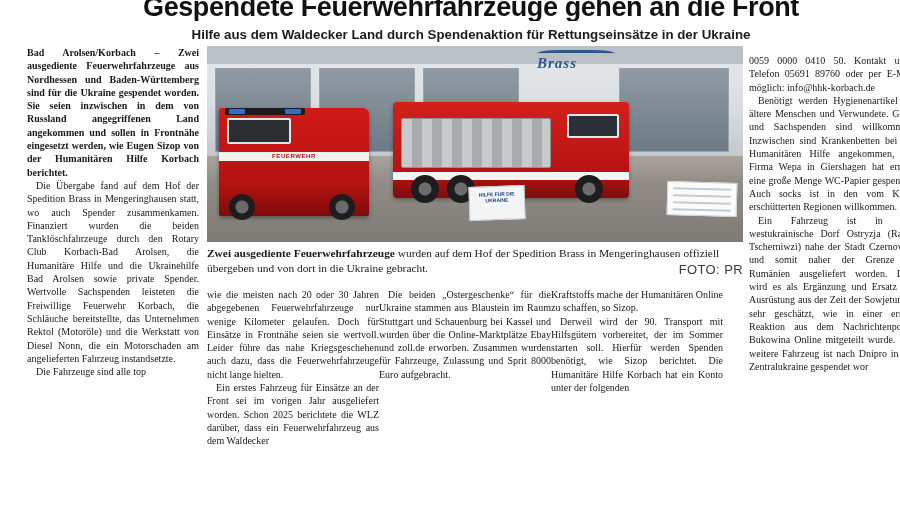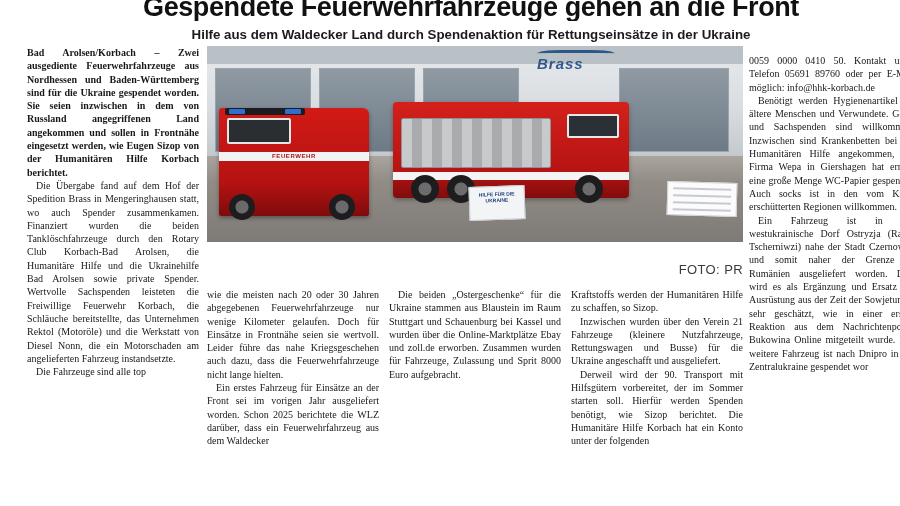--- a/index.html
+++ b/index.html
@@ -91,21 +91,21 @@
   }
   .hall-bay {
     position: absolute; top: 22px; height: 84px;
     background: linear-gradient(#8f9aa3, #6e7a85);
     border: 1px solid #9aa4ad;
   }
   .logo-brass {
     position: absolute;
     left: 330px; top: 4px;
     color: #15447f;
-    font-family: Liberation Sans, sans-serif;
+    font-family: Liberation Serif, serif;
     font-weight: bold;
     font-size: 15px;
     font-style: italic;
     letter-spacing: 1px;
     opacity: .85;
   }
   .logo-brass .swoosh {
     display:block; width: 78px; height: 7px; border-top: 3px solid #15447f;
     border-radius: 50%/80%; margin-bottom: -2px;
   }
@@ -194,21 +194,21 @@
   .photo-caption b { font-weight: bold; }
   .photo-credit {
     position: absolute; left: 186px; top: 262px; width: 536px;
     font-family: "Liberation Sans", sans-serif;
     font-size: 13px; letter-spacing: .4px; color: #3b3b3d;
     text-align: right;
   }
   
   .lower {
     position: absolute; top: 288px; left: 186px; width: 536px;
-    display: flex; gap: 10px; align-items: center;
+    display: flex;  align-items: center;
   }
   .lower .col { width: 172px; height: 218px; }
   .topcols {
     position: absolute; top: 46px; left: 6px; width: 172px; height: 440px;
   }
   .rightcol {
     position: absolute; top: 54px; left: 728px; width: 166px; height: 440px;
   }
   .fade-bottom {
     position:absolute; left:0; bottom:0; width:100%; height: 10px;
@@ -280,35 +280,37 @@
         <div class="cheque">
           <div class="ln"></div>
             <div class="ln"></div>
             <div class="ln"></div>
             <div class="ln"></div>
         </div>
       </div>
     </div>
   </div>
 
+  <div class="photo-caption">
+    <b>Zwei ausgediente Feuerwehrfahrzeuge</b><span> wurden auf dem Hof der Spedition Brass in Mengeringhausen offiziell übergeben und von dort in die Ukraine gebracht.</span>
+  </div>
   <div class="photo-credit">FOTO: PR</div>
 
   <div class="lower">
     <div class="col col2">
       <p class="first">wie die meisten nach 20 oder 30 Jahren abgegebenen Feuerwehrfahrzeuge nur wenige Kilometer gelaufen. Doch für Einsätze in Frontnähe seien sie wertvoll. Leider führe das nahe Kriegsgeschehen auch dazu, dass die Feuerwehrfahrzeuge nicht lange hielten.</p>
       <p>Ein erstes Fahrzeug für Einsätze an der Front sei im vorigen Jahr ausgeliefert worden. Schon 2025 berichtete die WLZ darüber, dass ein Feuerwehrfahrzeug aus dem Waldecker</p>
       <div class="fade-bottom"></div>
     </div>
     <div class="col col3">
       <p>Die beiden „Ostergeschenke“ für die Ukraine stammen aus Blaustein im Raum Stuttgart und Schauenburg bei Kassel und wurden über die Online-Marktplätze Ebay und zoll.de erworben. Zusammen wurden für Fahrzeuge, Zulassung und Sprit 8000 Euro aufgebracht.</p>
       <div class="fade-bottom"></div>
     </div>
     <div class="col col4">
-      <p class="first">Kraftstoffs werden der Humanitären Hilfe zu schaffen, so Sizop.</p>
-      <p>Inzwischen wurden über den Verein 21 Fahrzeuge (kleinere Nutzfahrzeuge, Rettungswagen und Busse) für die Ukraine angeschafft und ausgeliefert.</p>
+      <p class="first">Kraftstoffs mache der Humanitären Online zu schaffen, so Sizop.</p>
       <p>Derweil wird der 90. Transport mit Hilfsgütern vorbereitet, der im Sommer starten soll. Hierfür werden Spenden benötigt, wie Sizop berichtet. Die Humanitäre Hilfe Korbach hat ein Konto unter der folgenden</p>
       <div class="fade-bottom"></div>
     </div>
   </div>
 
   <div class="col col4 rightcol">
     <p class="first">0059 0000 0410 50. Kontakt unter Telefon 05691 89760 oder per E-Mail möglich: info@hhk-korbach.de</p>
     <p>Benötigt werden Hygienenartikel für ältere Menschen und Verwundete. Geld- und Sachspenden sind willkommen. Inzwischen sind Krankenbetten bei der Humanitären Hilfe angekommen, die Firma Wepa in Giershagen hat erneut eine große Menge WC-Papier gespendet. Auch socks ist in den vom Krieg erschütterten Regionen willkommen.</p>
     <p>Ein Fahrzeug ist in das westukrainische Dorf Ostryzja (Rajon Tscherniwzi) nahe der Stadt Czernowitz und somit naher der Grenze zu Rumänien ausgeliefert worden. Dort wird es als Ergänzung und Ersatz der Ausrüstung aus der Zeit der Sowjetunion sehr geschätzt, wie in einer ersten Reaktion aus dem Nachrichtenportal Bukowina Online mitgeteilt wurde. Das weitere Fahrzeug ist nach Dnipro in der Zentralukraine gespendet wor</p>
     <div class="fade-bottom"></div>

